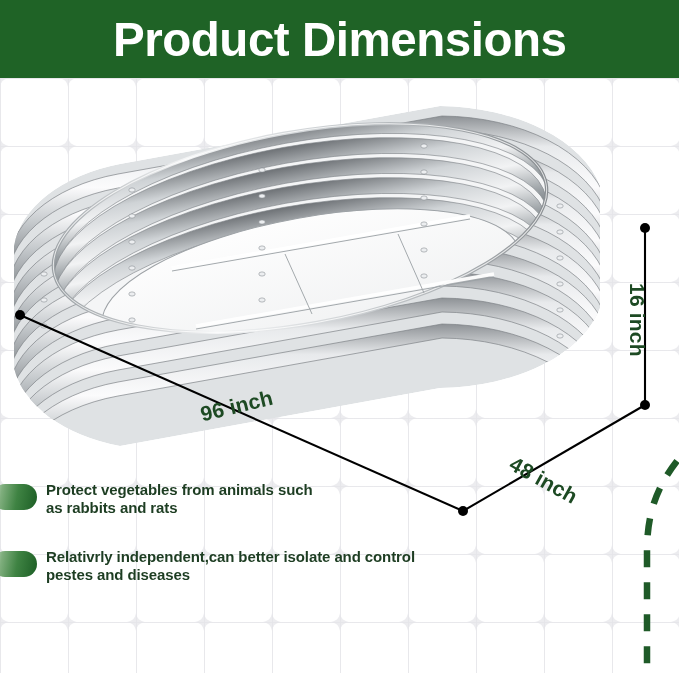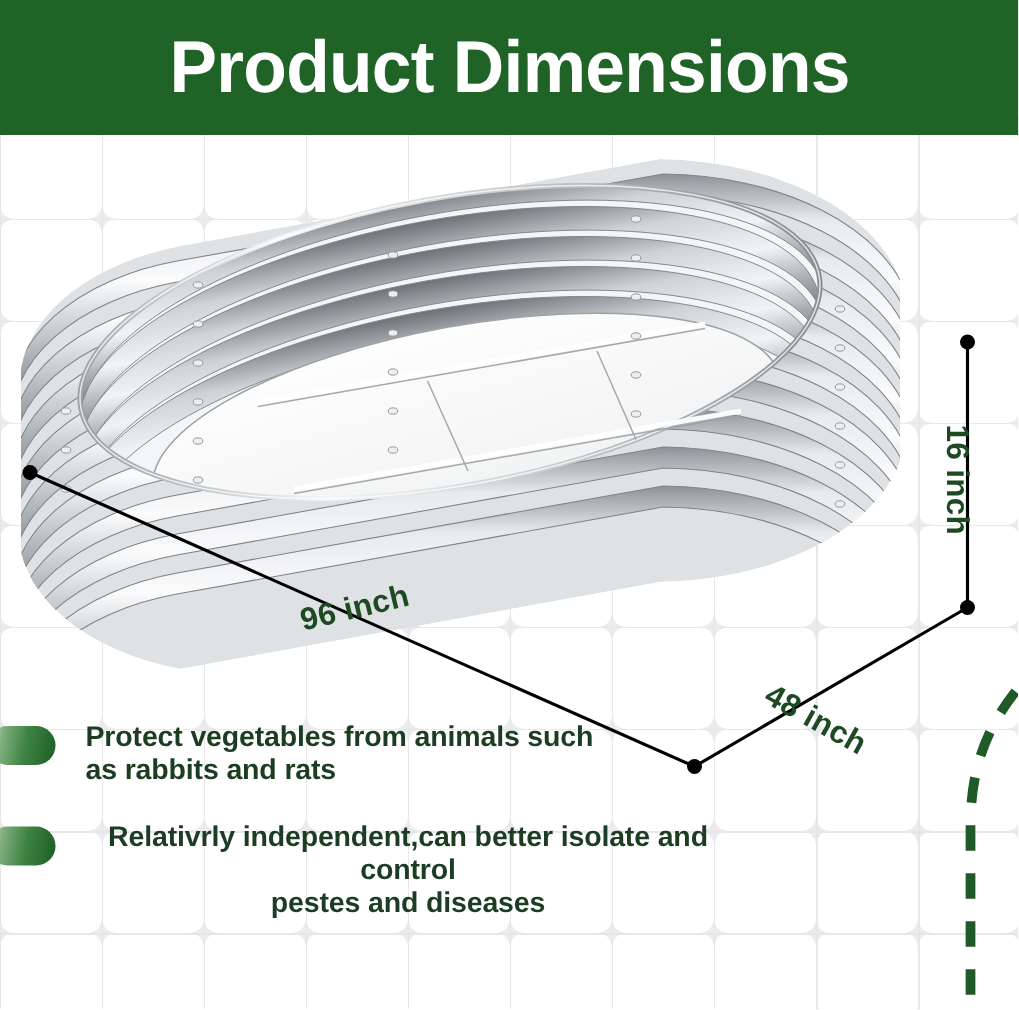--- a/index.html
+++ b/index.html
@@ -30,21 +30,21 @@
   }
   .bg-stars{
     position:absolute;left:0;top:78px;
     width:679px;height:595px;
     z-index:0;pointer-events:none;opacity:.75;
   }
 
   
   .banner{
     position:absolute;left:0;top:0;
-    width:679px;height:90px;
+    width:679px;height:78px;
     background:#1f6326;
     z-index:30;
     display:flex;align-items:center;justify-content:center;
   }
   .banner-title{
     color:#ffffff;
     font-size:49px;
     font-weight:bold;
     letter-spacing:-.5px;
     line-height:1;
@@ -84,33 +84,33 @@
     width:679px;height:203px;
     z-index:25;
   }
   .feature{
     position:absolute;
     left:0;
     display:flex;
     align-items:flex-start;
   }
   .feature-0{top:11px;}
-  .feature-1{top:78px;text-align:center;}
+  .feature-1{top:78px;}
   .feature-2{top:146px;}
   .bullet{
     width:45px;height:26px;
     margin-left:-8px;margin-top:3px;
     flex:0 0 auto;
     border-radius:14px;
     background:linear-gradient(100deg,#cfe3cf 0%,#7fae7d 22%,#3f8343 55%,#1c5e25 100%);
   }
   .feature-text{
-    margin-left:20px;
+    margin-left:9px;
     color:#1d3d22;
-    font-size:19px;
+    font-size:15px;
     font-weight:bold;
     line-height:1.17;
     max-width:430px;
     white-space:pre-line;
     letter-spacing:-.1px;
   }
 
   
   .deco-arc{
     position:absolute;right:0;top:455px;

